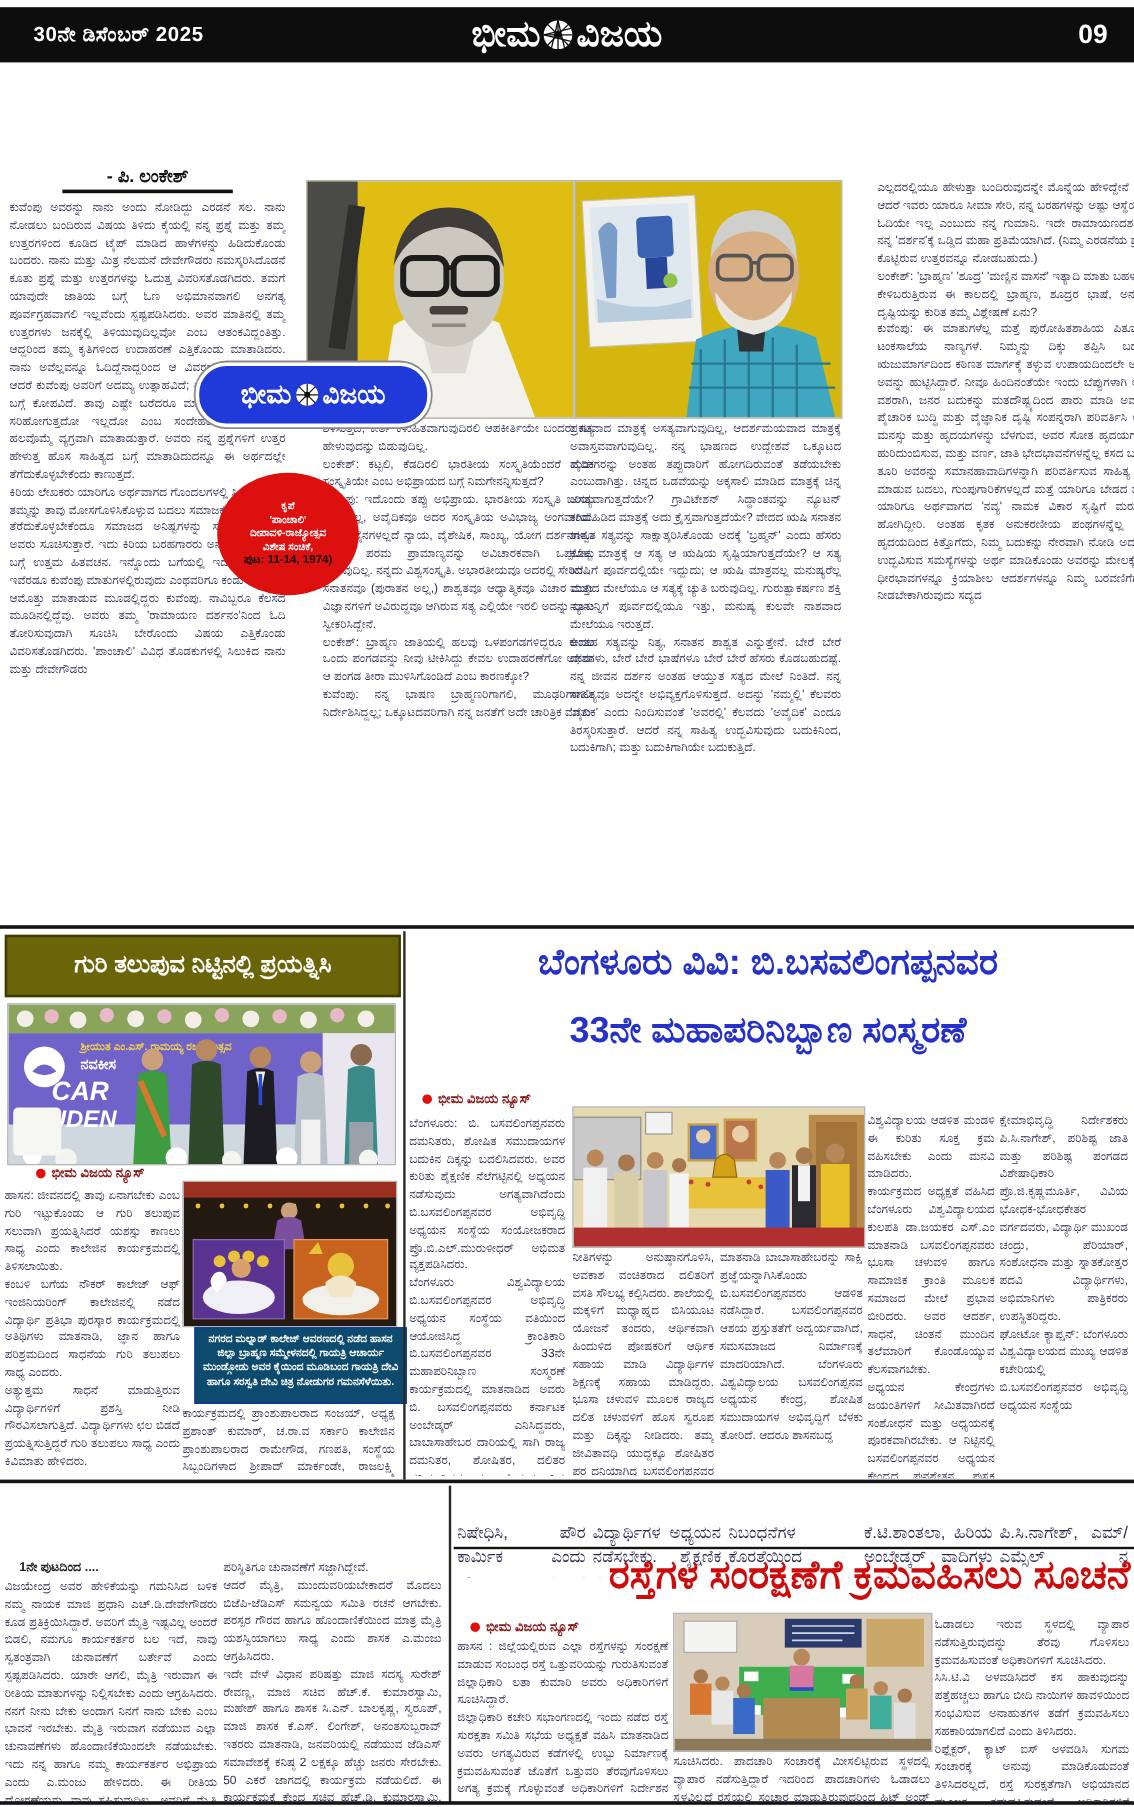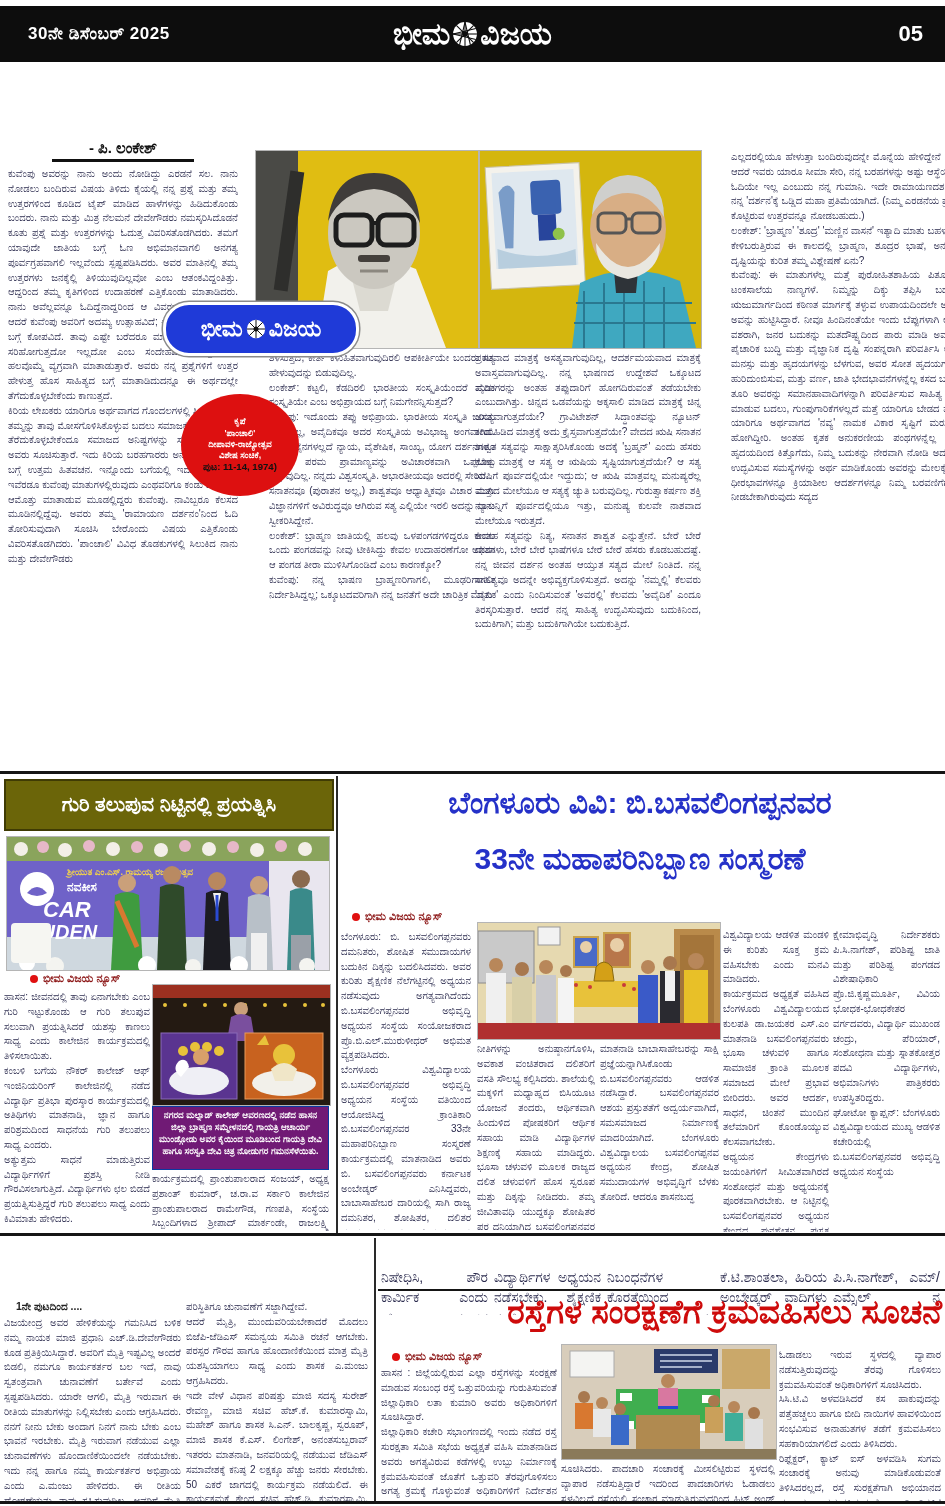--- a/index.html
+++ b/index.html
@@ -1,20 +1,20 @@
 <!DOCTYPE html>
 <html><head>
 <meta charset="utf-8">
 <style>
   html,body{margin:0;padding:0;background:#9a9a9a;}
   .page{position:relative;width:945px;height:1506px;background:#ffffff;margin:0 auto;
         font-family:"Liberation Sans","DejaVu Sans",sans-serif;overflow:hidden;}
   .abs{position:absolute;}
   
-  .mast{left:0;top:6px;width:945px;height:56px;background:#0d0d0d;color:#fff;
+  .mast{left:0;top:6px;width:945px;height:46px;background:#0d0d0d;color:#fff;
         display:flex;align-items:center;}
   .mast-date{position:absolute;left:28px;font-size:17px;font-weight:bold;letter-spacing:.5px;}
   .mast-brand{position:absolute;left:0;right:0;display:flex;justify-content:center;align-items:center;gap:2px;
         font-size:30px;font-weight:bold;}
   .mast-page{position:absolute;right:22px;font-size:22px;font-weight:bold;}
   
   .hl-lead{left:8px;top:56px;width:929px;text-align:center;font-size:44px;line-height:1.05;
            font-weight:bold;color:#ce0b0b;}
   .byline{left:52px;top:139px;width:142px;text-align:center;font-weight:bold;font-size:15px;
           color:#111;border-bottom:3px solid #111;padding-bottom:2px;}
@@ -40,21 +40,21 @@
   
   .olive{left:4px;top:779px;width:330px;height:52px;background:#6b6509;border:2px solid #3f3b04;
          box-sizing:border-box;color:#fff;font-weight:bold;font-size:20px;text-align:center;
          line-height:46px;overflow:hidden;}
   .hl-blue{left:340px;width:600px;text-align:center;font-weight:bold;color:#2531c8;font-size:30px;}
   .hl-purple{left:4px;top:1243px;width:366px;text-align:center;font-weight:bold;color:#411f6b;font-size:26px;}
   .hl-red2{left:380px;top:1293px;width:562px;text-align:right;font-weight:bold;color:#ce0b0b;font-size:33px;}
   .tag{display:flex;align-items:center;gap:5px;font-size:11px;font-weight:bold;color:#8c1616;}
   .tag .dot{width:8px;height:8px;border-radius:50%;background:#e01010;display:inline-block;}
   .fromline{font-size:10.5px;font-weight:bold;color:#222;}
-  .cap-blue{left:152px;top:1106px;width:177px;height:64px;background:#701a75;border:1px solid #0a3aa0;
+  .cap-blue{left:162px;top:1106px;width:177px;height:64px;background:#0c4a6e;border:1px solid #0a3aa0;
             color:#fff;font-size:8.8px;line-height:1.35;font-weight:bold;text-align:center;
             padding:3px 4px;box-sizing:border-box;overflow:hidden;}
 </style>
 </head>
 <body>
 
 <div class="page">
 
   <div class="abs mast">
     <span class="mast-date">30ನೇ ಡಿಸೆಂಬರ್ 2025</span>
@@ -69,21 +69,21 @@
             <line x1="20" y1="4" x2="4" y2="20"></line>
           <line x1="12" y1="1" x2="7" y2="22"></line>
             <line x1="12" y1="1" x2="17" y2="22"></line>
           <line x1="1" y1="12" x2="22" y2="7"></line>
             <line x1="1" y1="12" x2="22" y2="17"></line>
         </g>
         <circle cx="12" cy="12" r="2.5" fill="#0d0d0d"></circle>
       </svg>
       <span>ವಿಜಯ</span>
     </span>
-    <span class="mast-page">05</span>
+    <span class="mast-page">09</span>
   </div>
 
   <div class="abs byline">- ಪಿ. ಲಂಕೇಶ್</div>
 
   <div class="abs ph" style="left:255px;top:150px;width:222px;height:197px;">
     <svg width="222" height="197" viewBox="0 0 222 197">
       <rect width="222" height="197" fill="#e0bd12"></rect>
       <rect x="0" y="0" width="42" height="197" fill="#4a4a46"></rect>
       <rect x="26" y="20" width="14" height="120" fill="#2e2e2c" transform="rotate(8 33 80)"></rect>
       <path d="M60 197 L72 120 Q110 96 160 118 L190 197 Z" fill="#f2f1ec"></path>

